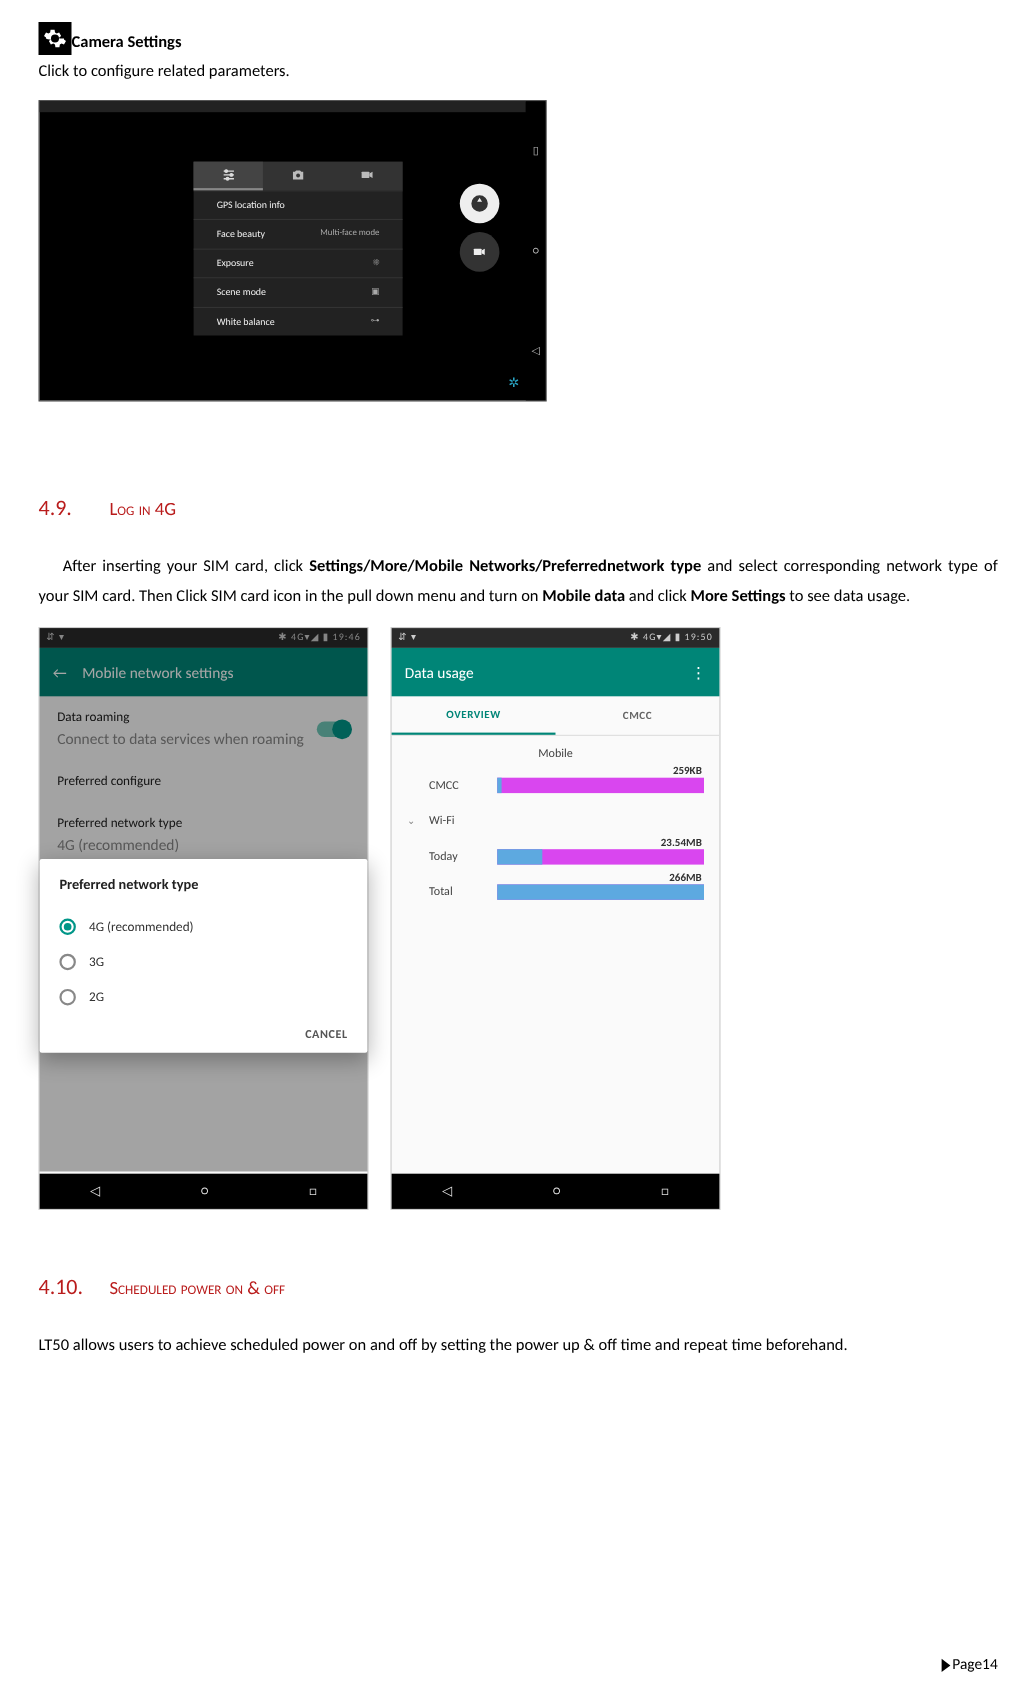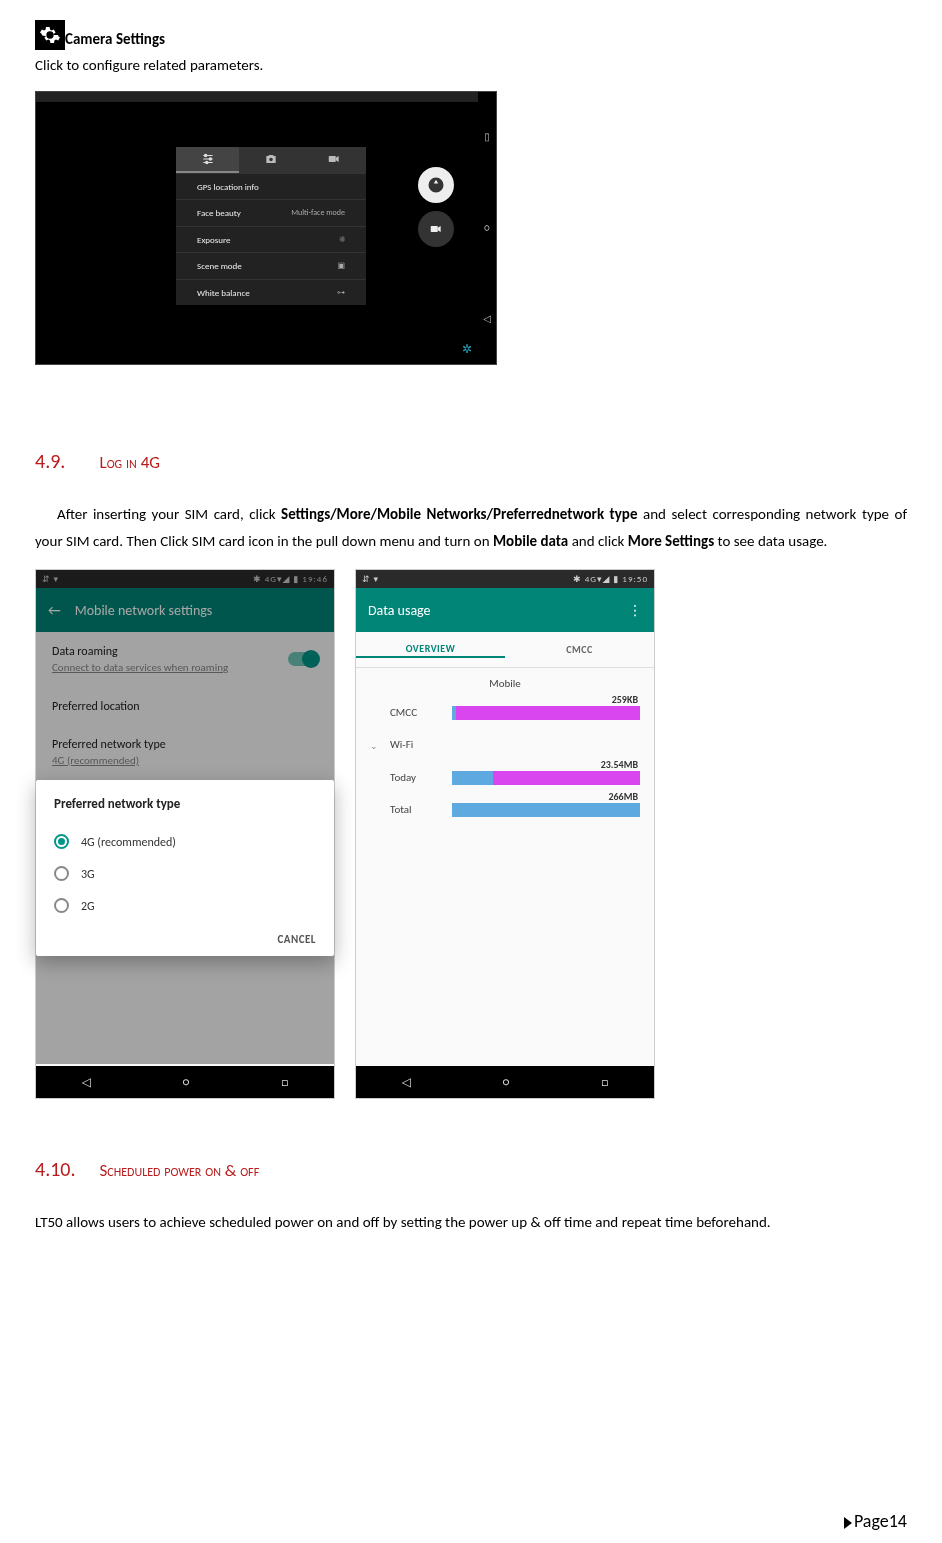--- a/index.html
+++ b/index.html
@@ -58,50 +58,50 @@
 
   .two-shots { display:flex; gap:20px; margin-top:10px; }
   .phone { width: 300px; height:530px; background:#fafafa; border:1px solid #ccc; position:relative; font-size:11px; color:#333;}
   .p-status { height:18px; background:#2a2a2a; color:#ccc; font-size:9px; display:flex; justify-content:space-between; align-items:center; padding:0 6px;}
   .p-status .icons{ letter-spacing:1px; }
   .p-header { height:44px; background:#008577; color:#fff; display:flex; align-items:center; padding:0 12px; font-size:14px;}
   .p-header .back{ margin-right:14px; font-size:14px;}
   .p-header .dots{ margin-left:auto;}
   .p-setting { padding:10px 16px; border-bottom:0; }
   .p-setting .t{ font-size:12px; color:#222;}
-  .p-setting .s{ font-size:11px; color:#888;text-decoration:underline;}
+  .p-setting .s{ font-size:14px; color:#888;}
   .p-setting.toggle{ display:flex; justify-content:space-between; align-items:center; }
   .tgl { width:30px; height:14px; background:#6fc7b7; border-radius:8px; position:relative;}
   .tgl::after{ content:''; position:absolute; right:-2px; top:-2px; width:18px; height:18px; background:#009688; border-radius:50%;}
   .p-dim { position:absolute; top:0; left:0; right:0; bottom:34px; background:rgba(0,0,0,0.35);}
   .p-dialog {
     position:absolute; left:0; right:0; top:210px; background:#fff;
     border-radius:2px; padding:14px 18px 8px 18px;
     box-shadow:0 6px 20px rgba(0,0,0,0.3);
   }
   .p-dialog h4{ font-size:13px; margin-bottom:12px; font-weight:600; color:#222;}
   .p-radio { display:flex; align-items:center; gap:12px; padding:7px 0; font-size:12px; color:#333;}
   .radio{ width:15px; height:15px; border:2px solid #888; border-radius:50%; display:inline-block; position:relative;}
   .radio.sel{ border-color:#009688;}
   .radio.sel::after{ content:''; position:absolute; top:2px; left:2px; width:7px; height:7px; background:#009688; border-radius:50%;}
   .p-dialog .cancel{ text-align:right; font-size:11px; font-weight:600; color:#555; margin-top:10px; letter-spacing:0.5px;}
   .p-navbar { position:absolute; bottom:0; left:0; right:0; height:32px; background:#000; display:flex; justify-content:space-around; align-items:center; color:#ddd; font-size:12px;}
 
-  .du-tabs{ display:flex; height:36px; border-bottom:1px solid #ddd;align-items:center;}
+  .du-tabs{ display:flex; height:36px; border-bottom:1px solid #ddd;}
   .du-tab{ flex:1; display:flex; align-items:center; justify-content:center; font-size:10px; font-weight:700; color:#666; letter-spacing:0.5px;}
   .du-tab.active{ color:#008577; border-bottom:2px solid #008577;}
   .du-sub{ padding:8px 0 4px 0; text-align:center; font-size:11px; color:#444;}
   .du-row{ display:flex; align-items:center; padding:8px 14px; gap:10px;}
   .du-row .lbl{ width:52px; font-size:11px; color:#444;}
   .du-row .bar{ flex:1; height:14px; background:#d946ef; position:relative;}
   .du-row .bar .fill{ position:absolute; top:0; left:0; bottom:0; background:#5da9e0;}
   .du-row .val{ position:absolute; right:2px; top:-14px; font-size:10px; font-weight:600; color:#333;}
   .du-row .caret{ width:10px; color:#888; font-size:9px;}
 
-  .footer { position: fixed; right: 35px; bottom: 8px; font-size: 18px; margin-top: 48px; }
+  .footer { position: fixed; right: 35px; bottom: 20px; font-size: 14px; margin-top: 48px; }
   .footer .tri{ display:inline-block; width:0; height:0; border-top:6px solid transparent; border-bottom:6px solid transparent; border-left:8px solid #000; margin-right:2px; vertical-align:middle;}
 </style>
 </head>
 <body>
 
 
 
 
 <div>
   <span class="sect-icon">
@@ -204,21 +204,21 @@
       <span>Mobile network settings</span>
     </div>
     <div class="p-setting toggle">
       <div>
         <div class="t">Data roaming</div>
         <div class="s">Connect to data services when roaming</div>
       </div>
       <div class="tgl"></div>
     </div>
     <div class="p-setting">
-      <div class="t">Preferred location</div>
+      <div class="t">Preferred configure</div>
     </div>
     <div class="p-setting">
       <div class="t">Preferred network type</div>
       <div class="s">4G (recommended)</div>
     </div>
 
     <div class="p-dim"></div>
     <div class="p-dialog">
       <h4>Preferred network type</h4>
       <div class="p-radio">

